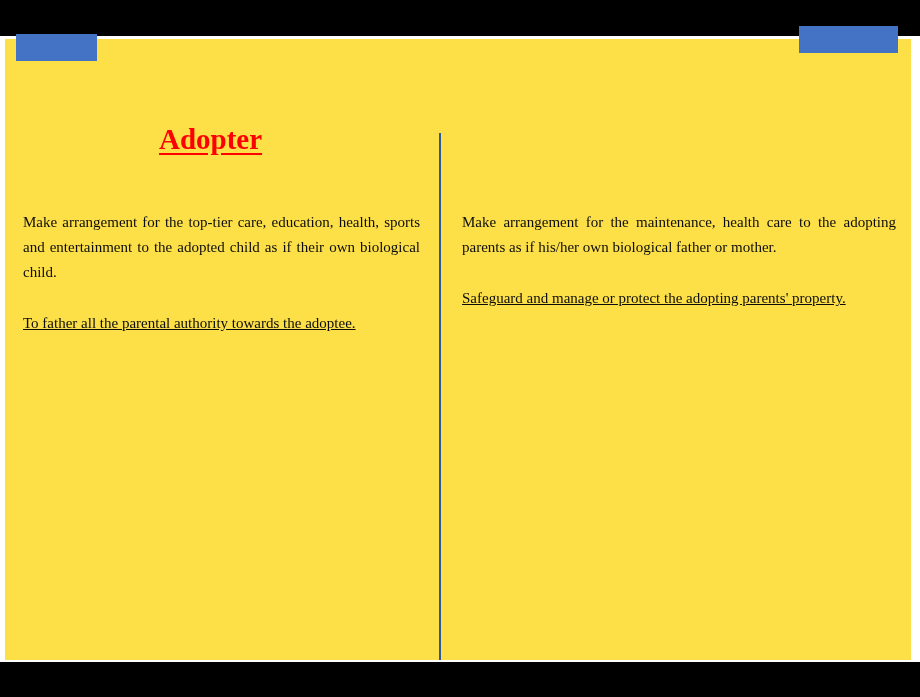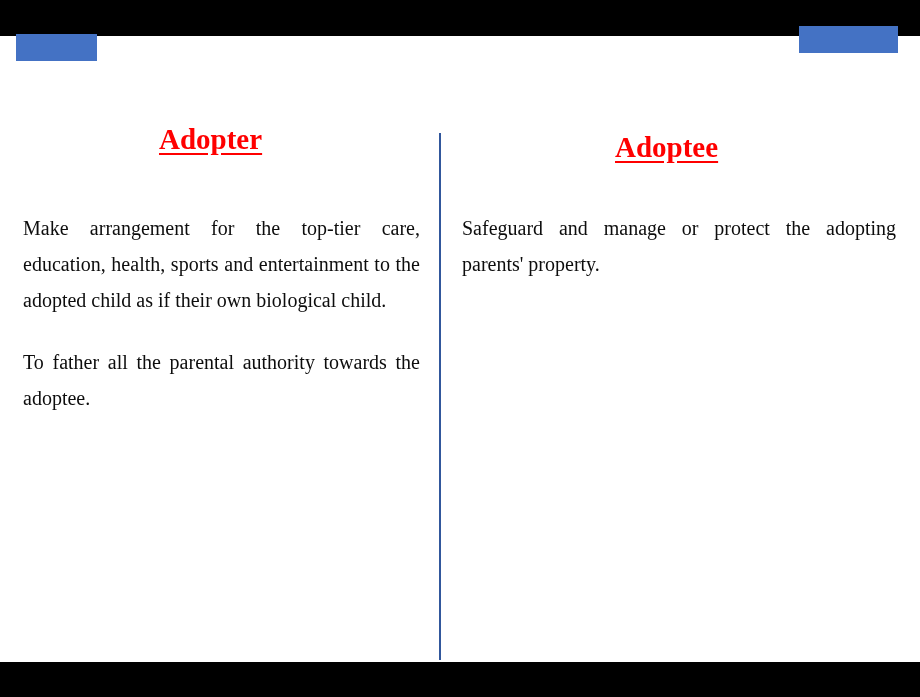--- a/index.html
+++ b/index.html
@@ -32,21 +32,21 @@
     height: 626px;
     background: #ffffff;
   }
 
   .slide-canvas {
     position: absolute;
     left: 5px;
     top: 39px;
     width: 906px;
     height: 621px;
-    background: #ffffff;
+    background: #fde047;
     overflow: hidden;
   }
 
   
   .deco-bar {
     position: absolute;
     background: #4472c4;
   }
   .deco-bar-left {
     left: 16px;
@@ -89,22 +89,22 @@
     top: 86px;
   }
   .heading-adoptee {
     left: 610px;
     top: 94px;
   }
 
   
   .col-body {
     position: absolute;
-    font-size: 20px;
-    line-height: 36px;
+    font-size: 15px;
+    line-height: 25px;
     color: #0d0d0d;
     text-align: justify;
     text-justify: inter-word;
   }
   .col-left {
     left: 18px;
     top: 171px;
     width: 397px;
   }
   .col-right {
@@ -113,46 +113,47 @@
     width: 434px;
   }
   .col-body p {
     margin: 0 0 0 0;
     text-align: justify;
     text-align-last: left;
     hyphens: manual;
   }
   .col-body p + p {
     margin-top: 26px;
+    text-decoration: underline;
   }
   .col-right p + p {
     margin-top: 26px;
   }
 </style>
 </head>
 <body>
 
 <div class="slide-frame">
 
   <div class="slide-outline"></div>
 
   <div class="slide-canvas">
 
     <div class="column-divider"></div>
 
     <h2 class="col-heading heading-adopter">Adopter</h2>
 
-    <h2 class="col-heading heading-adoptee">Adoptee</h2>
 
     <div class="col-body col-left">
       <p>Make arrangement for the top-tier care, education, health, sports and entertainment to the adopted child as if their own biological child.</p>
       <p>To father all the parental authority towards the adoptee.</p>
     </div>
 
     <div class="col-body col-right">
+      <p>Make arrangement for the maintenance, health care to the adopting parents as if his/her own biological father or mother.</p>
       <p>Safeguard and manage or protect the adopting parents' property.</p>
     </div>
 
   </div>
 
   <div class="deco-bar deco-bar-left"></div>
   <div class="deco-bar deco-bar-right"></div>
 
 </div>
 

